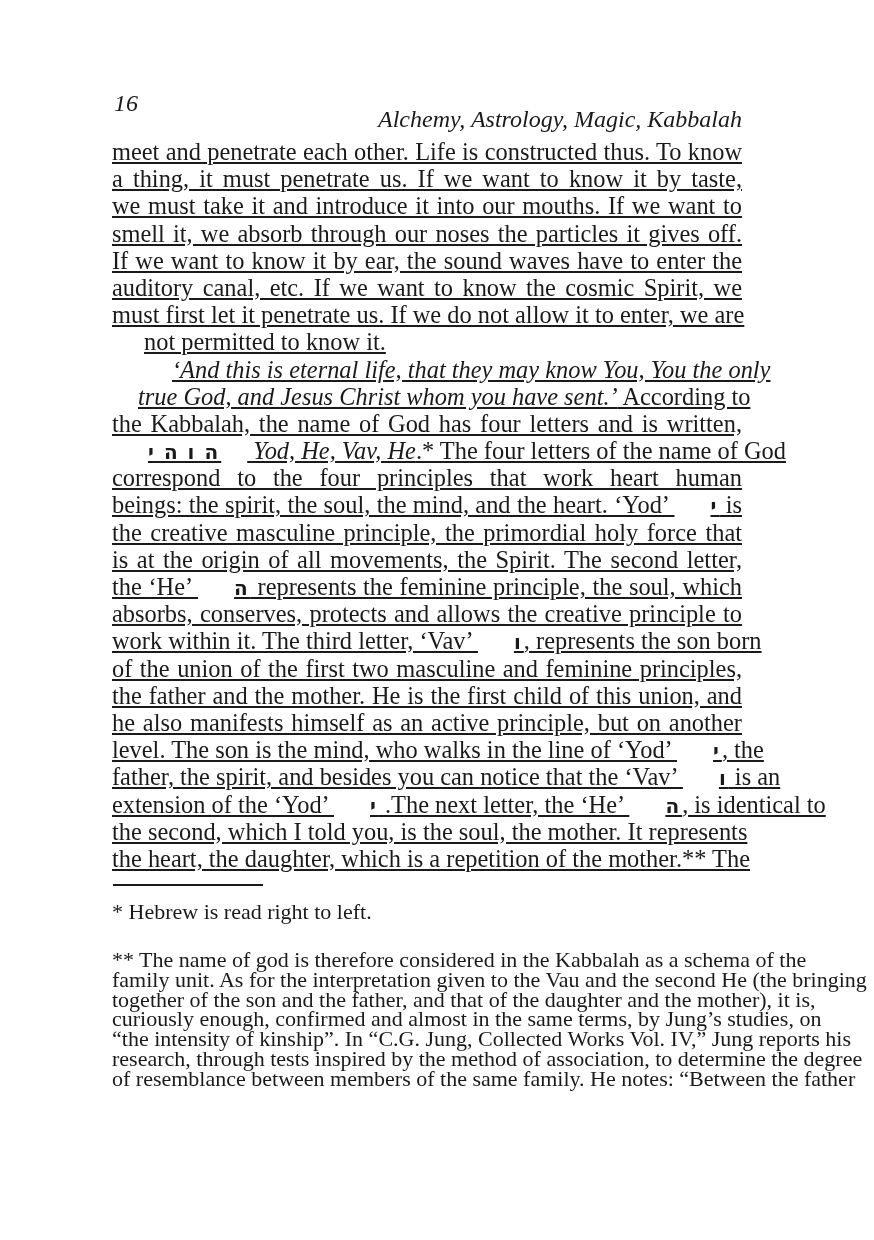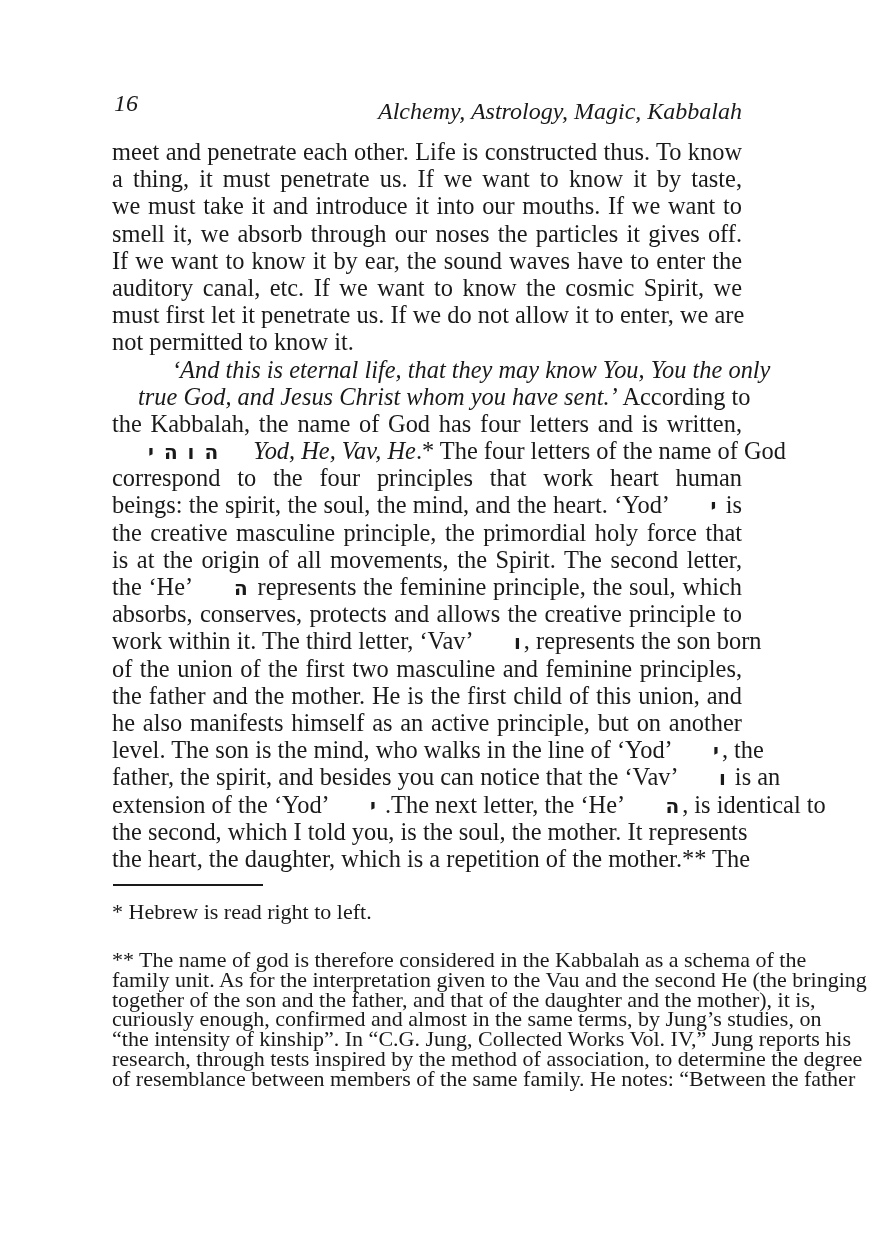--- a/index.html
+++ b/index.html
@@ -32,40 +32,42 @@
       line-height: 30px;
     }
     .running-head .folio {
       position: absolute;
       left: 2px;
       top: 0;
     }
     .running-head .title {
       position: absolute;
       right: 0;
-      top: 8px;
+      top: 16px;
     }
     .body-text {
       position: absolute;
       top: 138px;
       left: 0;
       width: 630px;
       font-size: 24.4px;
       line-height: 27.2px;
+      text-decoration: underline;
     }
     .line {
       display: block;
       white-space: nowrap;
       text-align: justify;
       text-align-last: justify;
       height: 27.2px;
       overflow: visible;
     }
     .line.last {
       text-align-last: left;
+      margin-left: 32px;
     }
     .line.indent {
       padding-left: 34px;
     }
     .it { font-style: italic; margin-left: 26px; }
     .heb {
       font-family: "DejaVu Sans", sans-serif;
       font-size: 20px;
       font-weight: bold;
       letter-spacing: 3px;

